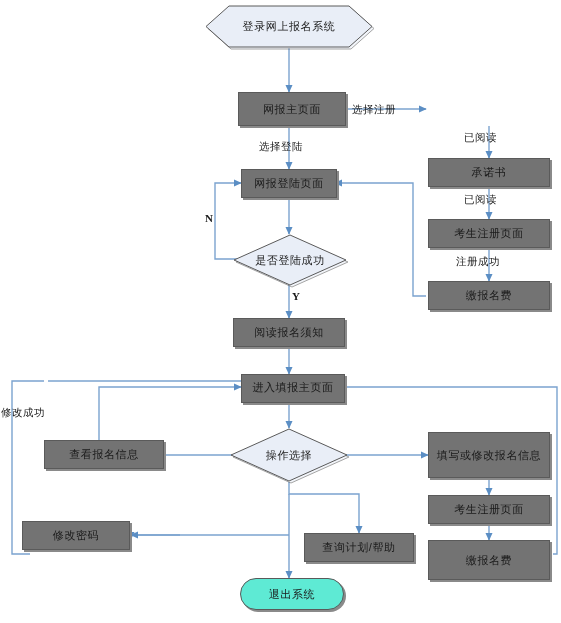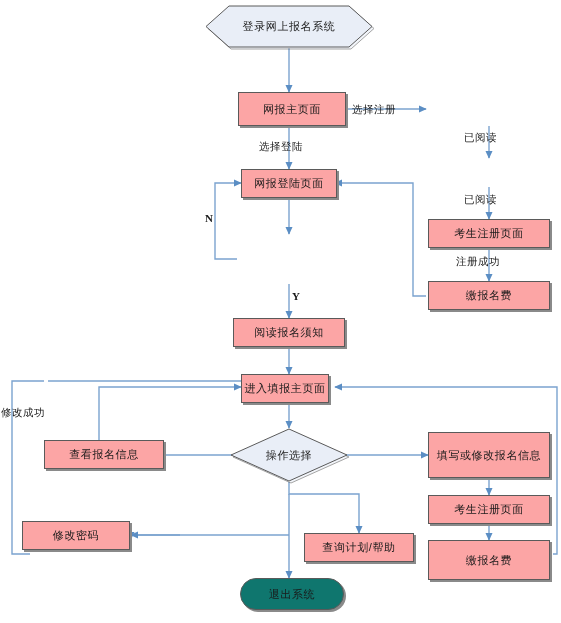--- a/index.html
+++ b/index.html
@@ -4,24 +4,24 @@
 <style>
   html,body{margin:0;padding:0;background:#ffffff;}
   body{width:561px;height:623px;font-family:"Liberation Sans","DejaVu Sans",sans-serif;}
   #chart{position:relative;width:561px;height:623px;overflow:hidden;background:#fff;border-radius:7px;}
   svg#wires{position:absolute;left:0;top:0;width:561px;height:623px;}
 
   .node{position:absolute;box-sizing:border-box;display:flex;align-items:center;
         justify-content:center;text-align:center;color:#1a1a1a;
         font-size:11px;line-height:13px;letter-spacing:.6px;}
 
-  .proc{background:#fca5a5;border:1px solid #5a5a5a;
+  .proc{background:#737373;border:1px solid #5a5a5a;
         box-shadow:2px 2px 0 0 #8a8a8a;}
 
-  .term{background:#0f766e;border:1px solid #5a5a5a;border-radius:16px;
+  .term{background:#5eead4;border:1px solid #5a5a5a;border-radius:16px;
         box-shadow:2px 2px 0 0 #8a8a8a;}
 
   .hexwrap{position:absolute;}
   .edgelabel{position:absolute;font-size:10.5px;color:#1a1a1a;white-space:nowrap;
              letter-spacing:.5px;background:transparent;}
   .branchlabel{position:absolute;font-size:11px;color:#1a1a1a;font-weight:bold;
                font-family:"Liberation Serif","DejaVu Serif",serif;}
   .diamond-label{position:absolute;display:flex;align-items:center;justify-content:center;
                  font-size:11px;letter-spacing:.6px;color:#1a1a1a;pointer-events:none;}
   .shape-svg{position:absolute;left:0;top:0;overflow:visible;}
@@ -96,31 +96,39 @@
     <svg class="shape-svg" width="168" height="43" viewBox="0 0 168 43" xmlns="http://www.w3.org/2000/svg">
       <polygon points="24,1 144,1 167,21.5 144,42 24,42 1,21.5" fill="#e9eef7" stroke="#5a5a5a" stroke-width="1" transform="translate(2,2)" opacity="0.55"></polygon>
       <polygon points="24,1 144,1 167,21.5 144,42 24,42 1,21.5" fill="#e9eef7" stroke="#5a5a5a" stroke-width="1"></polygon>
     </svg>
     <div class="diamond-label" style="left:0;top:0;width:168px;height:43px;">登录网上报名系统</div>
   </div>
 
   <div class="node proc" style="left:238px;top:92px;width:108px;height:34px;">网报主页面</div>
 
 
+  <div class="node proc" style="left:428px;top:158px;width:122px;height:29px;">承诺书</div>
 
   <div class="node proc" style="left:428px;top:219px;width:122px;height:29px;">考生注册页面</div>
 
   <div class="node proc" style="left:428px;top:281px;width:122px;height:29px;">缴报名费</div>
 
   <div class="node proc" style="left:241px;top:169px;width:96px;height:29px;">网报登陆页面</div>
 
+  <div class="hexwrap" style="left:233px;top:234px;width:114px;height:52px;">
+    <svg class="shape-svg" width="114" height="52" viewBox="0 0 114 52" xmlns="http://www.w3.org/2000/svg">
+      <polygon points="57,1 113,26 57,51 1,26" fill="#e9eef7" stroke="#5a5a5a" stroke-width="1" transform="translate(2,2)" opacity="0.55"></polygon>
+      <polygon points="57,1 113,26 57,51 1,26" fill="#e9eef7" stroke="#5a5a5a" stroke-width="1"></polygon>
+    </svg>
+    <div class="diamond-label" style="left:0;top:0;width:114px;height:52px;">是否登陆成功</div>
+  </div>
 
   <div class="node proc" style="left:233px;top:318px;width:112px;height:29px;">阅读报名须知</div>
 
-  <div class="node proc" style="left:241px;top:374px;width:88px;height:29px;">进入填报主页面</div>
+  <div class="node proc" style="left:241px;top:374px;width:104px;height:29px;font-family:Liberation Mono, monospace;">进入填报主页面</div>
 
   <div class="hexwrap" style="left:230px;top:428px;width:118px;height:54px;">
     <svg class="shape-svg" width="118" height="54" viewBox="0 0 118 54" xmlns="http://www.w3.org/2000/svg">
       <polygon points="59,1 117,27 59,53 1,27" fill="#e9eef7" stroke="#5a5a5a" stroke-width="1" transform="translate(2,2)" opacity="0.55"></polygon>
       <polygon points="59,1 117,27 59,53 1,27" fill="#e9eef7" stroke="#5a5a5a" stroke-width="1"></polygon>
     </svg>
     <div class="diamond-label" style="left:0;top:0;width:118px;height:54px;">操作选择</div>
   </div>
 
   <div class="node proc" style="left:44px;top:440px;width:120px;height:29px;">查看报名信息</div>

